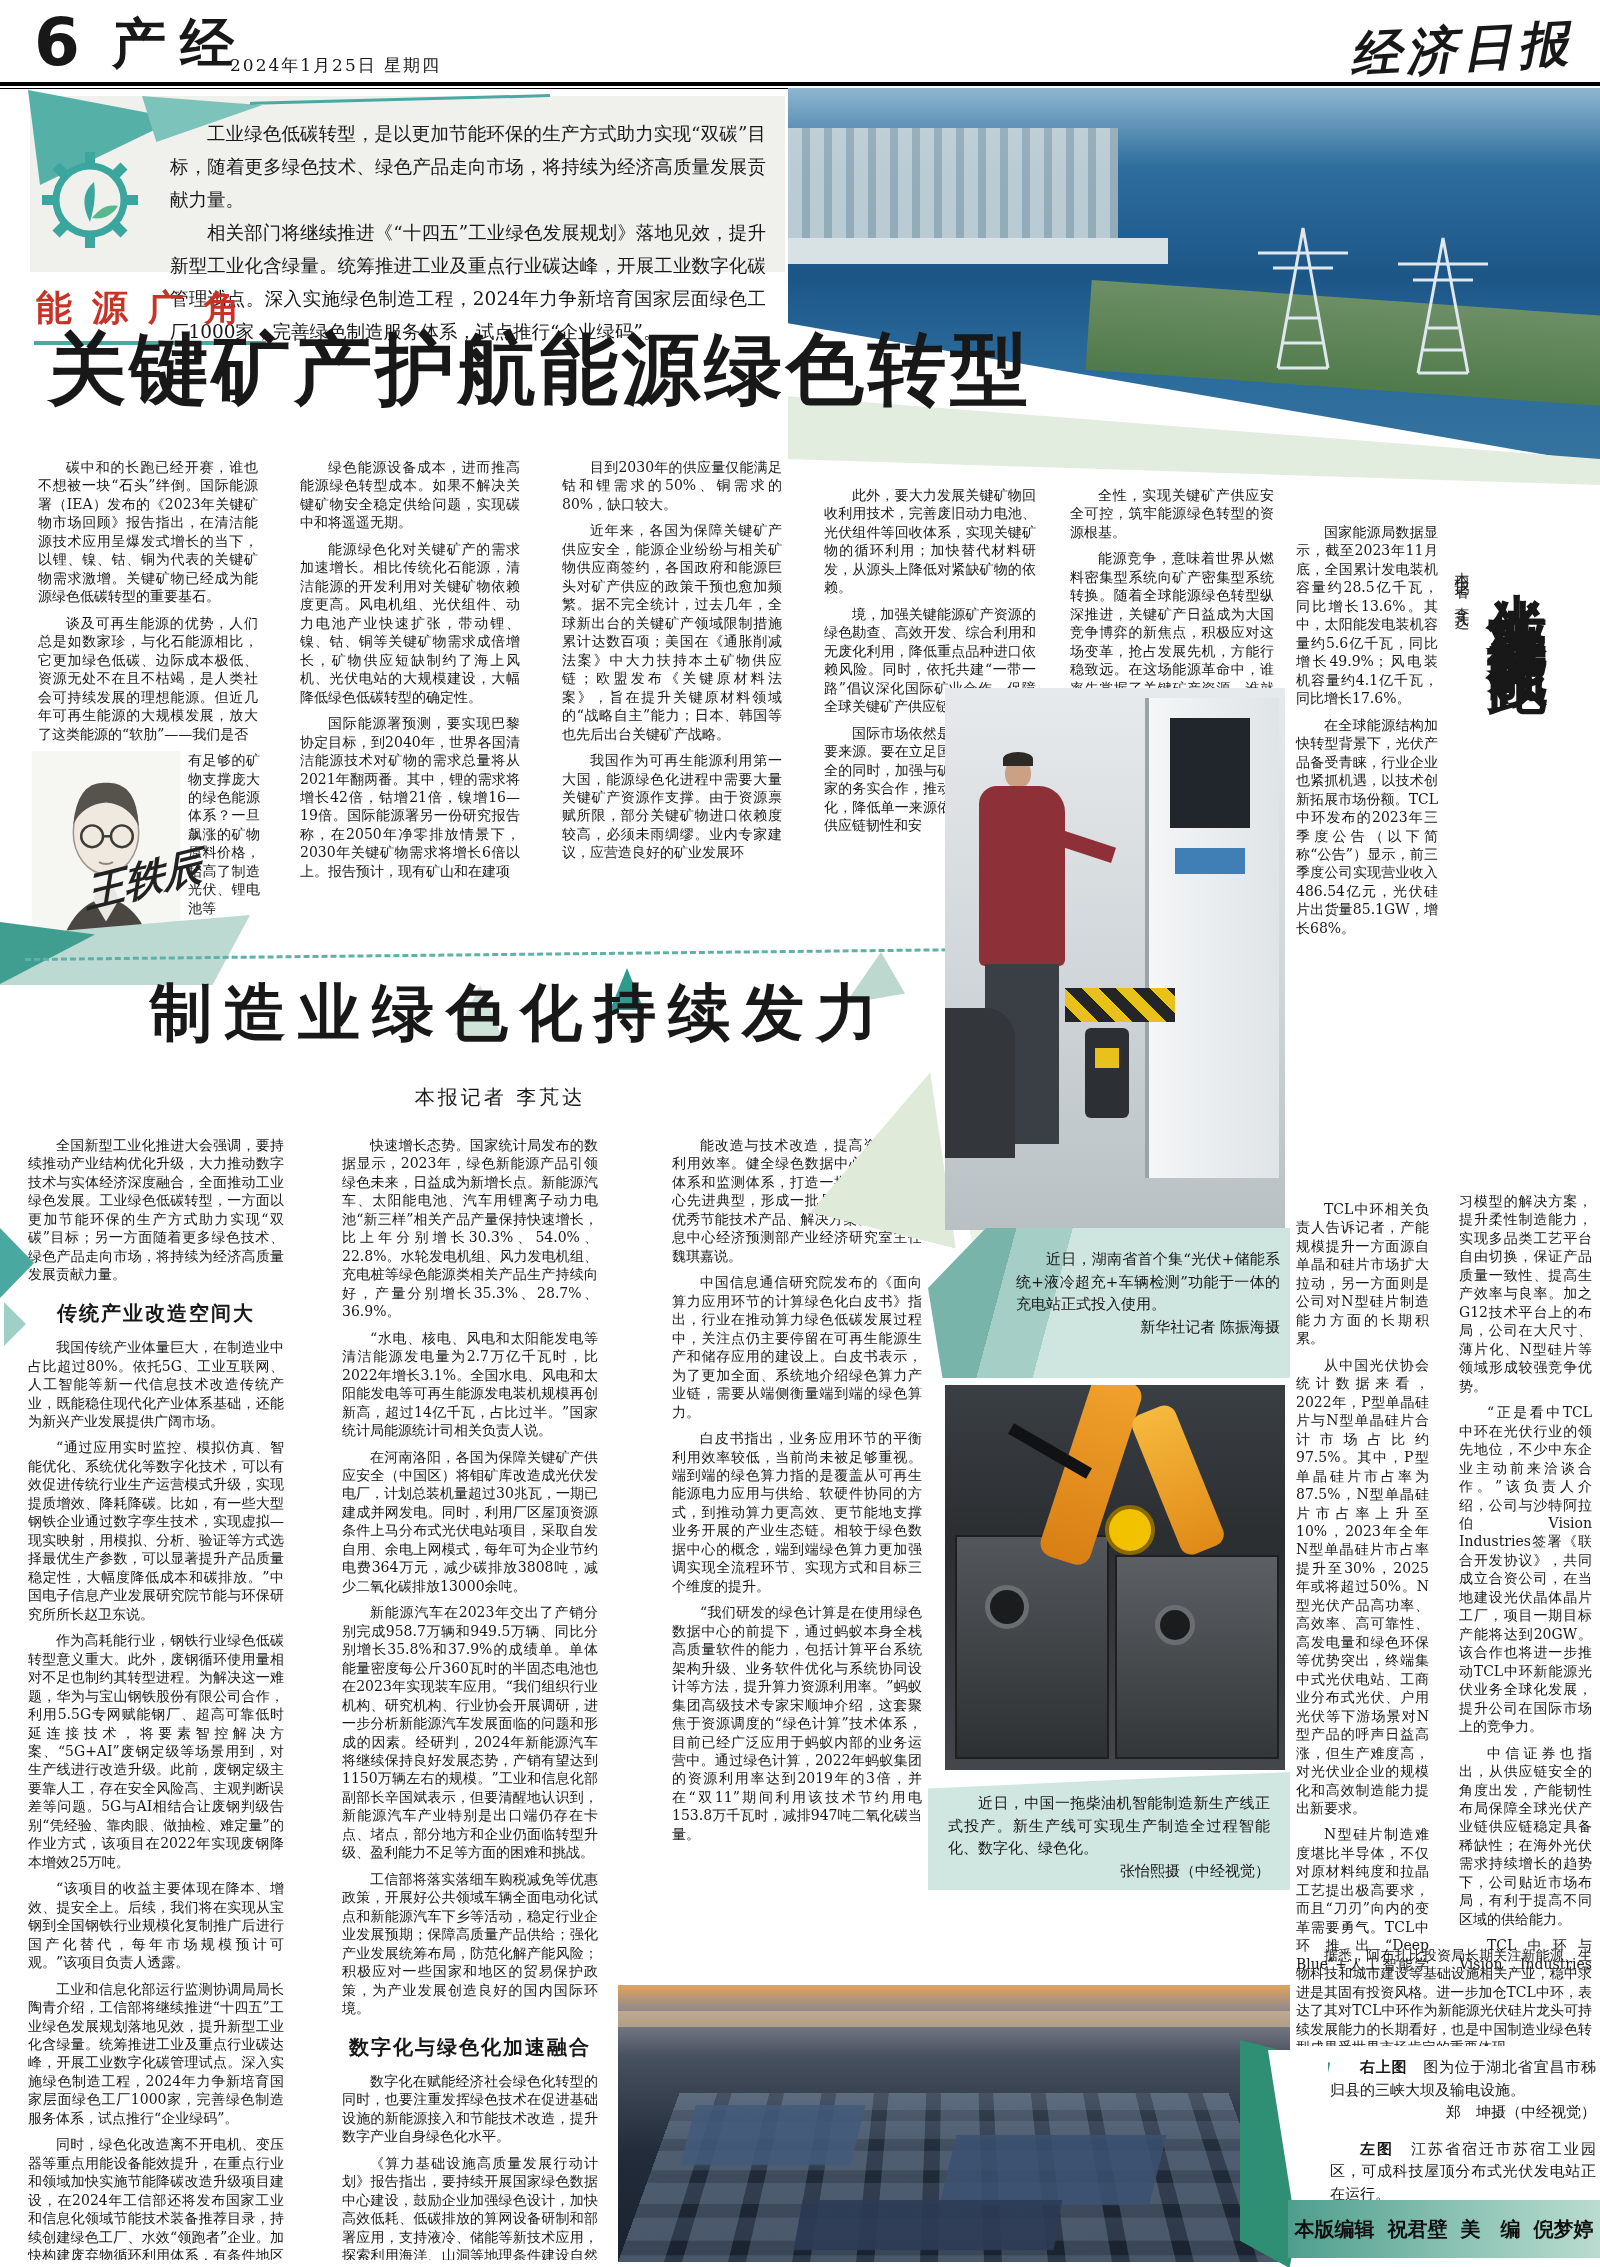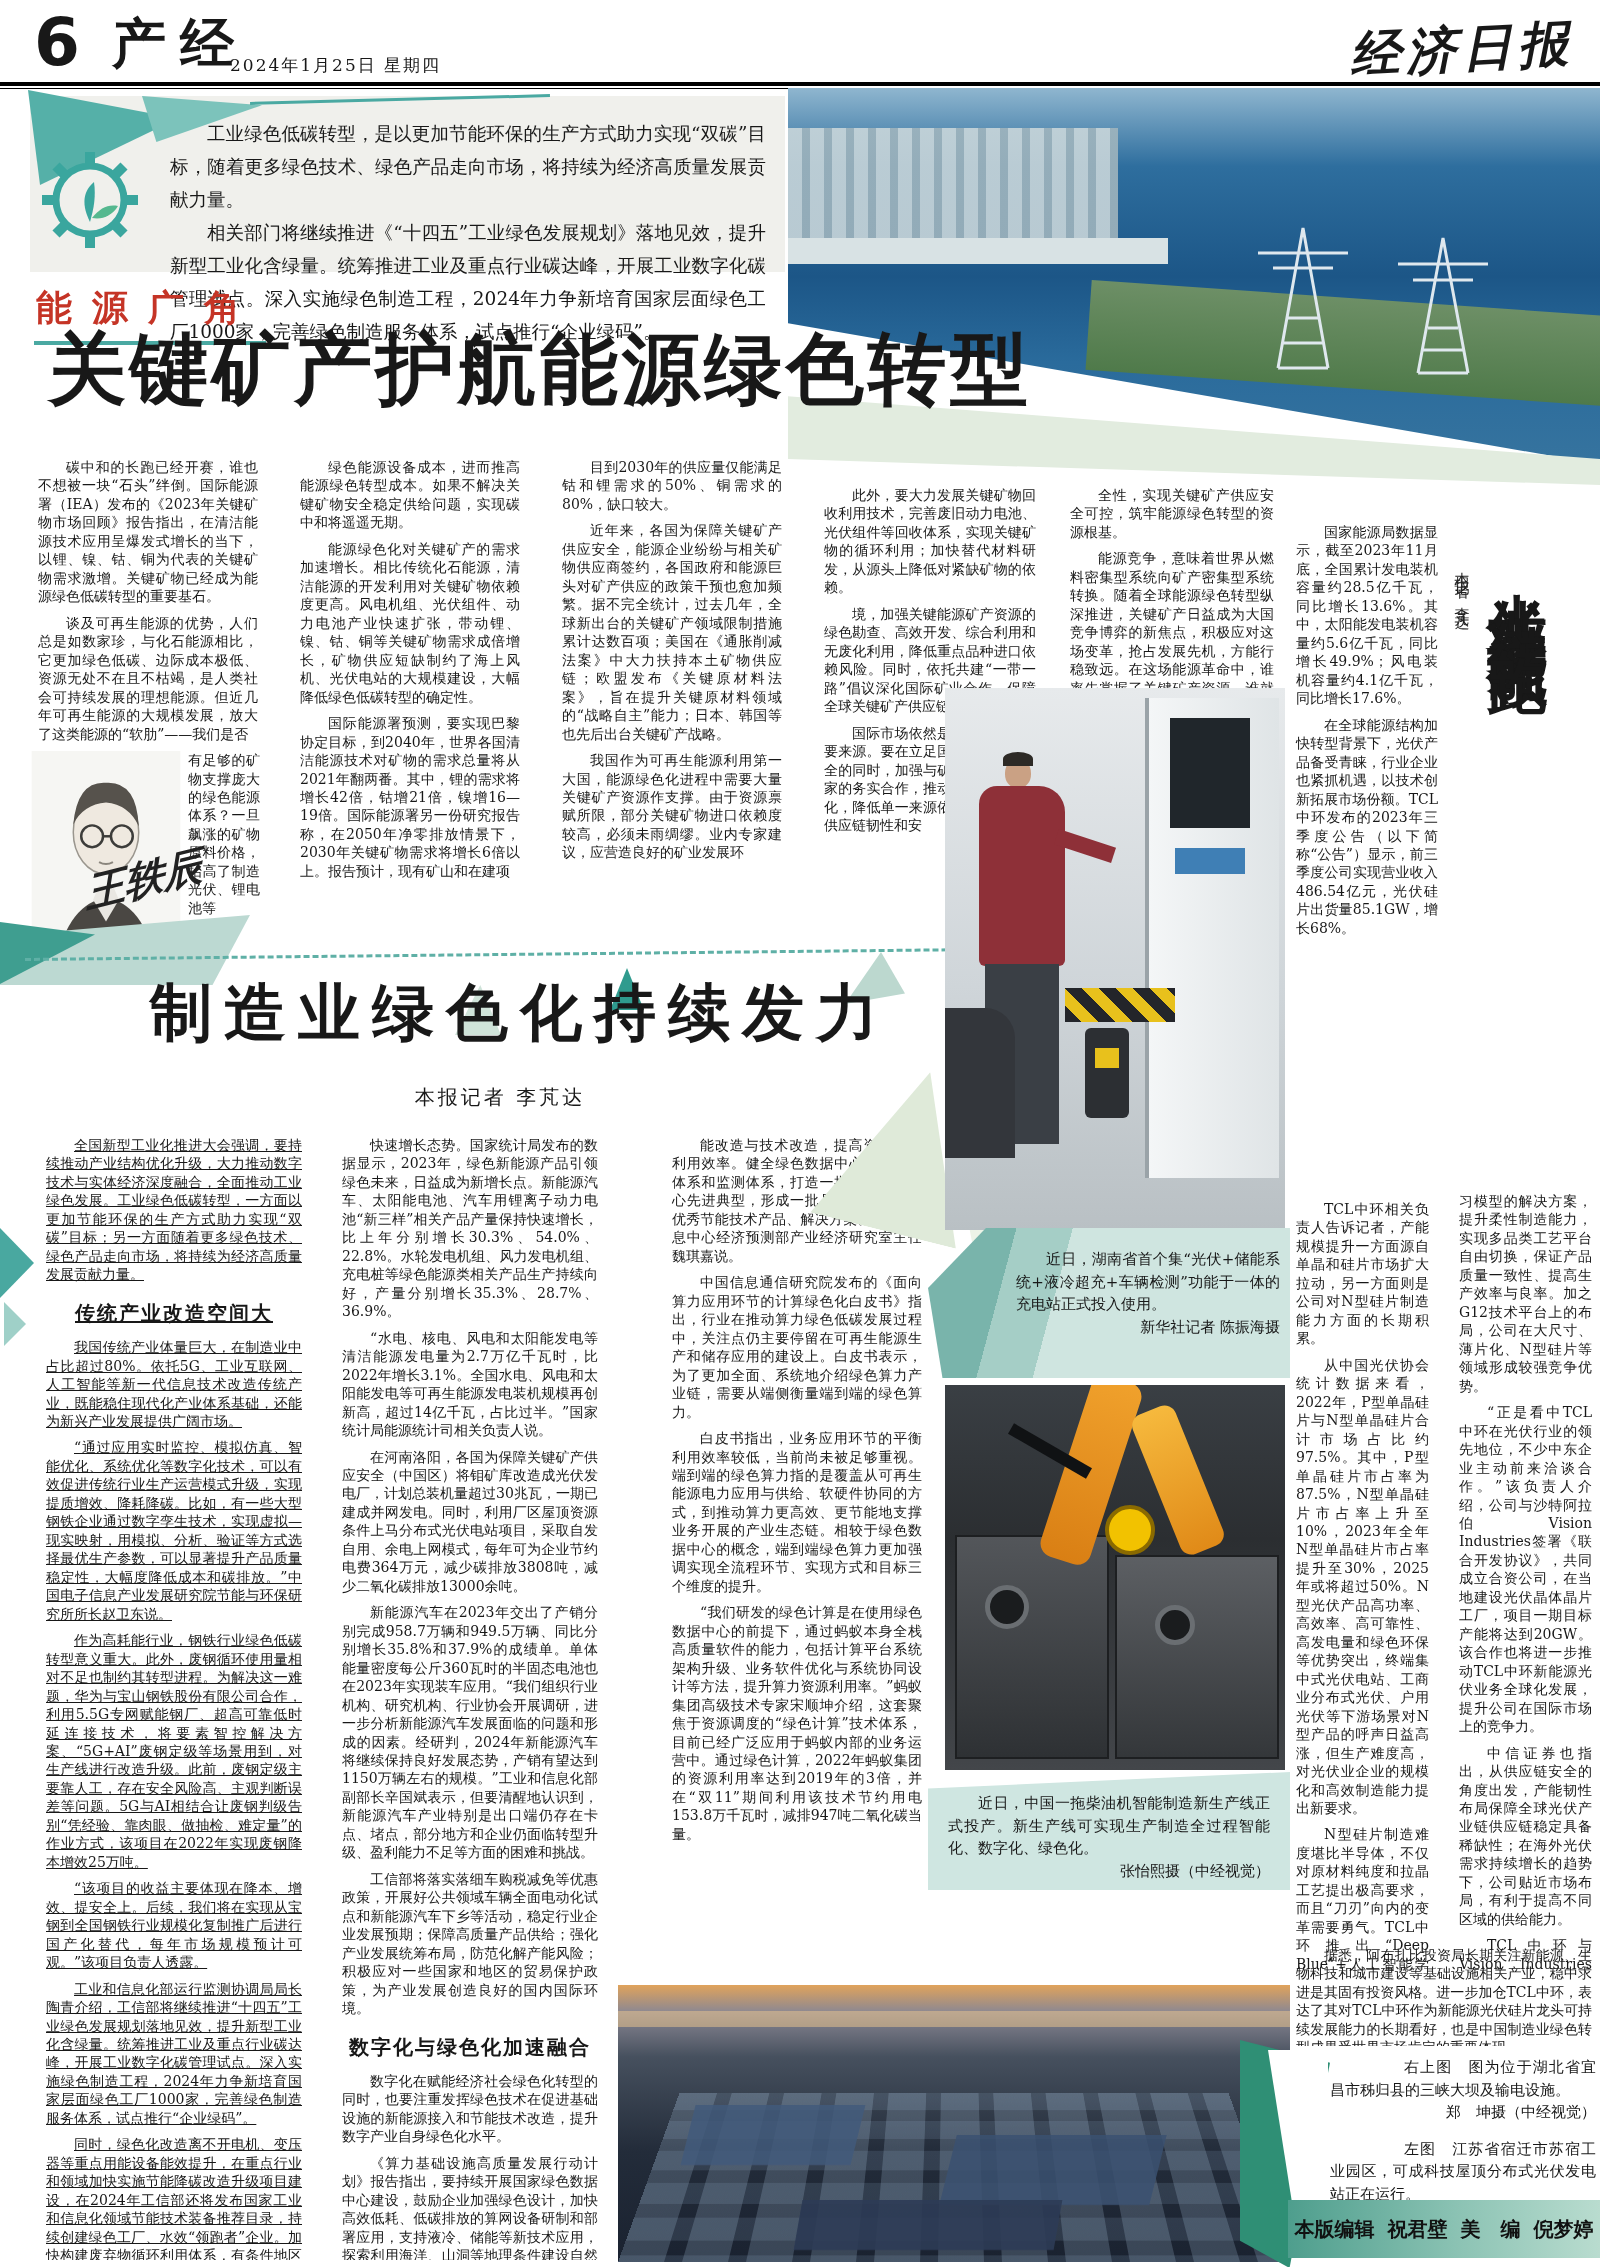--- a/index.html
+++ b/index.html
@@ -30,21 +30,21 @@
   .wrapcol{font-size:14px;line-height:1.32;text-align:justify;overflow:hidden;}
   
   .v-head{writing-mode:vertical-rl;text-orientation:upright;font-family:"DejaVu Sans","Liberation Sans",sans-serif;
           font-weight:900;font-size:60px;letter-spacing:8px;line-height:1;}
   .v-byline{writing-mode:vertical-rl;text-orientation:upright;font-size:15px;letter-spacing:4px;color:#222;}
   .twocol{column-count:2;column-gap:14px;}
   
   .cap{font-size:15px;line-height:1.5;text-align:justify;}
   .cap p{margin:0;}
   .cap .credit{text-align:right;}
-  .caplabel{font-weight:normal;font-family:"DejaVu Sans","Liberation Sans",sans-serif;margin-left:44px;}
+  .caplabel{font-weight:bold;font-family:"DejaVu Sans","Liberation Sans",sans-serif;}
   .sig{font-style:italic;font-weight:bold;font-size:40px;transform:rotate(-14deg) skewX(-10deg);color:#222;}
   
   .footerbar{background:linear-gradient(90deg,#4e9e8d,#8cc3b4 55%,#b9dccf);display:flex;align-items:center;
              justify-content:space-around;font-family:"DejaVu Sans","Liberation Sans",sans-serif;
              font-weight:bold;font-size:20px;color:#111;}
   
   .ph{overflow:hidden;}
   .dashline{border-top:3px dashed #5fb0a6;}
 </style>
 </head>
@@ -147,21 +147,21 @@
   <div class="abs" style="left:0;top:915px;width:250px;height:70px;background:#bcd9d2;clip-path:polygon(0 30%,100% 0,85% 100%,0 100%);"></div>
   <div class="abs" style="left:0;top:922px;width:95px;height:62px;background:#3f9e90;clip-path:polygon(0 0,100% 20%,0 100%);"></div>
   <div class="abs dashline" style="left:25px;top:958px;width:1255px;transform:rotate(-0.6deg);transform-origin:left;"></div>
   <div class="abs" style="left:455px;top:985px;width:46px;height:50px;background:#cfe3d9;clip-path:polygon(0 100%,55% 0,100% 100%);"></div>
   <div class="abs" style="left:610px;top:968px;width:34px;height:42px;background:#2f9b8e;clip-path:polygon(0 100%,50% 0,100% 100%);"></div>
   <div class="abs" style="left:845px;top:952px;width:60px;height:52px;background:#bcd8cf;clip-path:polygon(0 100%,60% 0,100% 80%);"></div>
 
   <div class="abs headline2" style="left:150px;top:982px;">制造业绿色化持续发力</div>
   <div class="abs byline" style="left:320px;top:1084px;width:360px;">本报记者  李芃达</div>
 
-  <div class="abs col" style="left:38px;top:1128px;width:272px;height:1132px;text-decoration:underline;">
+  <div class="abs col" style="left:20px;top:1128px;width:272px;height:1132px;">
       <p>全国新型工业化推进大会强调，要持续推动产业结构优化升级，大力推动数字技术与实体经济深度融合，全面推动工业绿色发展。工业绿色低碳转型，一方面以更加节能环保的生产方式助力实现“双碳”目标；另一方面随着更多绿色技术、绿色产品走向市场，将持续为经济高质量发展贡献力量。</p>
       <div class="colhead">传统产业改造空间大</div>
       <p>我国传统产业体量巨大，在制造业中占比超过80%。依托5G、工业互联网、人工智能等新一代信息技术改造传统产业，既能稳住现代化产业体系基础，还能为新兴产业发展提供广阔市场。</p>
       <p>“通过应用实时监控、模拟仿真、智能优化、系统优化等数字化技术，可以有效促进传统行业生产运营模式升级，实现提质增效、降耗降碳。比如，有一些大型钢铁企业通过数字孪生技术，实现虚拟—现实映射，用模拟、分析、验证等方式选择最优生产参数，可以显著提升产品质量稳定性，大幅度降低成本和碳排放。”中国电子信息产业发展研究院节能与环保研究所所长赵卫东说。</p>
       <p>作为高耗能行业，钢铁行业绿色低碳转型意义重大。此外，废钢循环使用量相对不足也制约其转型进程。为解决这一难题，华为与宝山钢铁股份有限公司合作，利用5.5G专网赋能钢厂、超高可靠低时延连接技术，将要素智控解决方案、“5G+AI”废钢定级等场景用到，对生产线进行改造升级。此前，废钢定级主要靠人工，存在安全风险高、主观判断误差等问题。5G与AI相结合让废钢判级告别“凭经验、靠肉眼、做抽检、难定量”的作业方式，该项目在2022年实现废钢降本增效25万吨。</p>
       <p>“该项目的收益主要体现在降本、增效、提安全上。后续，我们将在实现从宝钢到全国钢铁行业规模化复制推广后进行国产化替代，每年市场规模预计可观。”该项目负责人透露。</p>
       <p>工业和信息化部运行监测协调局局长陶青介绍，工信部将继续推进“十四五”工业绿色发展规划落地见效，提升新型工业化含绿量。统筹推进工业及重点行业碳达峰，开展工业数字化碳管理试点。深入实施绿色制造工程，2024年力争新培育国家层面绿色工厂1000家，完善绿色制造服务体系，试点推行“企业绿码”。</p>
       <p>同时，绿色化改造离不开电机、变压器等重点用能设备能效提升，在重点行业和领域加快实施节能降碳改造升级项目建设，在2024年工信部还将发布国家工业和信息化领域节能技术装备推荐目录，持续创建绿色工厂、水效“领跑者”企业。加快构建废弃物循环利用体系，有条件地区创建“无废园区”“无废企业”。推动再生资源综合利用产业规范发展，2024年主要品种再生资源综合利用量要稳中有升，力争年综合利用废旧动力电池量达到26万吨以上。</p>
       <div class="colhead">绿色产业强势崛起</div>
     </div>

